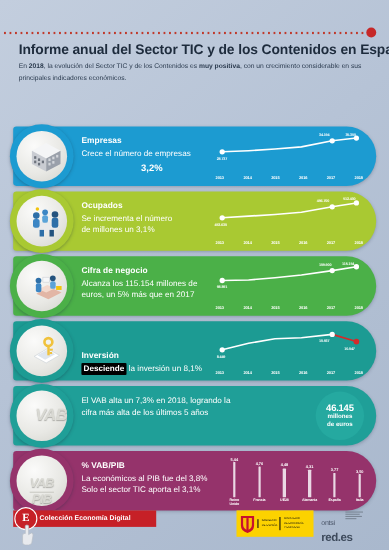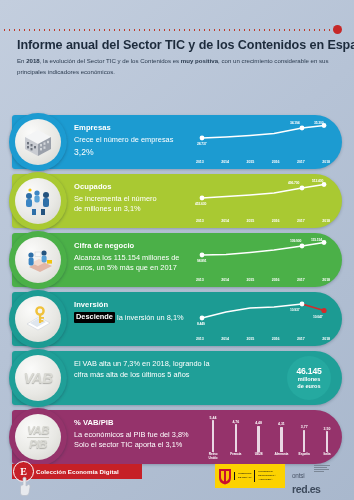--- a/index.html
+++ b/index.html
@@ -52,21 +52,21 @@
   
   .medal {
     position:absolute; left:-3px; top:-2px; width:58px; height:58px;
     border-radius:50%;
     display:flex; align-items:center; justify-content:center;
     box-shadow:0 1px 3px rgba(30,45,65,.35);
   }
   .medal .inner {
     width:46px; height:46px; border-radius:50%;
     background:radial-gradient(circle at 35% 30%,#fbfbfa 0%,#e8e8e4 58%,#d2d2cc 100%);
-    display:flex; align-items:center; justify-content:center;
+    display:flex; align-items:center; justify-content:flex-end;
     overflow:hidden; position:relative;
   }
   .b-emp .medal { background:#1c9bd1; }
   .b-ocu .medal { background:#a9c932; }
   .b-cif .medal { background:#4bb048; }
   .b-inv .medal { background:#1c9b93; }
   .b-vab .medal { background:#1f9f98; }
   .b-pib .medal { background:#95336b; }
 
   .medal-word {
@@ -79,21 +79,21 @@
 
   
   .txt { position:absolute; left:62px; top:8px; width:128px; color:#fff; }
   .txt h3 { font-size:7.6px; font-weight:700; letter-spacing:.05px; margin-bottom:2.5px; }
   .txt p  { font-size:7.4px; line-height:1.45; font-weight:400; }
   .txt p b { font-weight:400; }
   .pill {
     display:inline-block; background:#000000; color:#fff;
     padding:0.5px 2px; font-weight:700; border-radius:1px;
   }
-  .b-emp .txt .big { font-size:8.6px; font-weight:400; display:block; margin-top:1px; }
+  .b-emp .txt .big { font-size:8.6px; font-weight:700; display:block; margin-top:1px;text-align:center; }
 
   
   .chart { position:absolute; right:10px; top:5px; width:138px; height:44px; }
   .chart svg { display:block; }
   .cyear {
     position:absolute; bottom:0; width:138px; display:flex;
     justify-content:space-between; padding:0 2px;
   }
   .cyear span { font-size:3.6px; color:#fff; font-weight:700; letter-spacing:-0.1px; }
   .cval {
@@ -310,21 +310,21 @@
         <svg width="38" height="34" viewBox="0 0 38 34">
           <polygon points="8,22 20,15 31,21 19,28" fill="#ffffff" stroke="#cdd2d8" stroke-width=".6"></polygon>
           <polygon points="11,21 20,16 27,20 18,25" fill="#dfe6ee"></polygon>
           <circle cx="21" cy="9" r="3.6" fill="none" stroke="#f0c23c" stroke-width="2.4"></circle>
           <rect x="20" y="12" width="2.2" height="9" fill="#f0c23c"></rect>
           <rect x="22" y="15" width="3" height="1.8" fill="#f0c23c"></rect>
           <rect x="22" y="18" width="2.4" height="1.8" fill="#f0c23c"></rect>
         </svg>
       </div>
     </div>
-    <div class="txt" style="top:8px;">
+    <div class="txt" style="top:26px;">
       <h3>Inversión</h3>
       <p><span class="pill">Desciende</span><span> la inversión un </span><b>8,1%</b></p>
     </div>
     <div class="chart">
       <svg width="138" height="36" viewBox="0 0 138 36">
         <polyline points="8,21 32,15 56,11 80,10 108,7" fill="none" stroke="#ffffff" stroke-width="1.5"></polyline>
         <polyline points="108,7 130,13.5" fill="none" stroke="#d42a2a" stroke-width="1.5"></polyline>
         <circle cx="8" cy="21" r="2.4" fill="#fff"></circle>
         <circle cx="108" cy="7" r="2.4" fill="#fff"></circle>
         <circle cx="130" cy="13.5" r="2.6" fill="#d42a2a"></circle>

